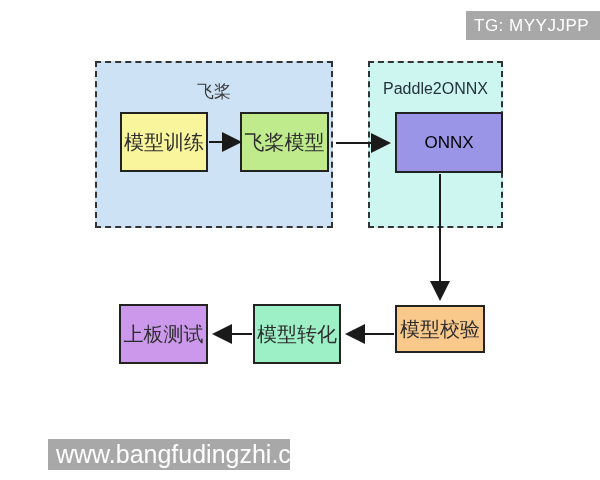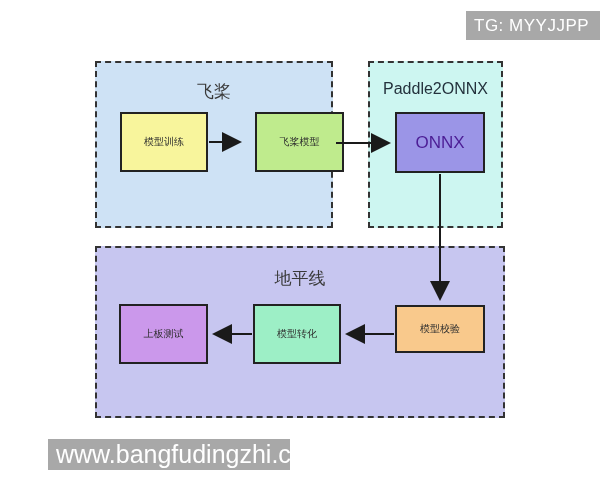--- a/index.html
+++ b/index.html
@@ -20,25 +20,25 @@
   }
   .g-paddle{left:95px;top:61px;width:238px;height:167px;background:#cee2f5;}
   .g-paddle .group-label{padding-top:17px;}
   .g-p2o{left:368px;top:61px;width:135px;height:167px;background:#cdf6f1;}
   .g-p2o .group-label{padding-top:17px;font-size:16px;color:#24323d;}
   .g-horizon{left:95px;top:246px;width:410px;height:172px;background:#c7c6f0;}
   .g-horizon .group-label{padding-top:19px;}
   .node{
     position:absolute;border:2px solid #222;box-sizing:border-box;
     display:flex;align-items:center;justify-content:center;
-    font-size:10px;color:#2e2e2e;white-space:nowrap;
+    font-size:20px;color:#2e2e2e;white-space:nowrap;
   }
   .n-train{left:120px;top:112px;width:88px;height:60px;background:#f8f59c;}
-  .n-pmodel{left:255px;top:112px;width:89px;height:60px;background:#bfeb8d;}
-  .n-onnx{left:395px;top:112px;width:90px;height:61px;background:#9b95e7;color:#4c1d95;font-size:17px;}
+  .n-pmodel{left:240px;top:112px;width:89px;height:60px;background:#bfeb8d;}
+  .n-onnx{left:395px;top:112px;width:108px;height:61px;background:#9b95e7;color:#000000;font-size:17px;}
   .n-test{left:119px;top:304px;width:89px;height:60px;background:#cb98eb;}
   .n-convert{left:253px;top:304px;width:88px;height:60px;background:#9defc6;}
   .n-check{left:395px;top:305px;width:90px;height:48px;background:#f9c98c;}
   .edges{position:absolute;left:0;top:0;width:600px;height:480px;pointer-events:none;}
   .watermark{
     position:absolute;left:10px;top:439px;width:242px;height:31px;
     background:#a8a8a8;color:#fff;font-size:25px;line-height:31px;
     padding-left:8px;box-sizing:border-box;margin-left:38px;
   }
 </style>
@@ -47,23 +47,20 @@
 
 <div class="canvas">
 
   <div class="badge">TG: MYYJJPP</div>
 
   <div class="group g-paddle">
     <div class="group-label">飞桨</div>
   </div>
   <div class="group g-p2o">
     <div class="group-label">Paddle2ONNX</div>
-  </div>
-  <div class="group g-horizon">
-    <div class="group-label">地平线</div>
   </div>
 
   <div class="node n-train">模型训练</div>
   <div class="node n-pmodel">飞桨模型</div>
   <div class="node n-onnx">ONNX</div>
   <div class="node n-check">模型校验</div>
   <div class="node n-convert">模型转化</div>
   <div class="node n-test">上板测试</div>
 
   <svg class="edges" viewBox="0 0 600 480">

